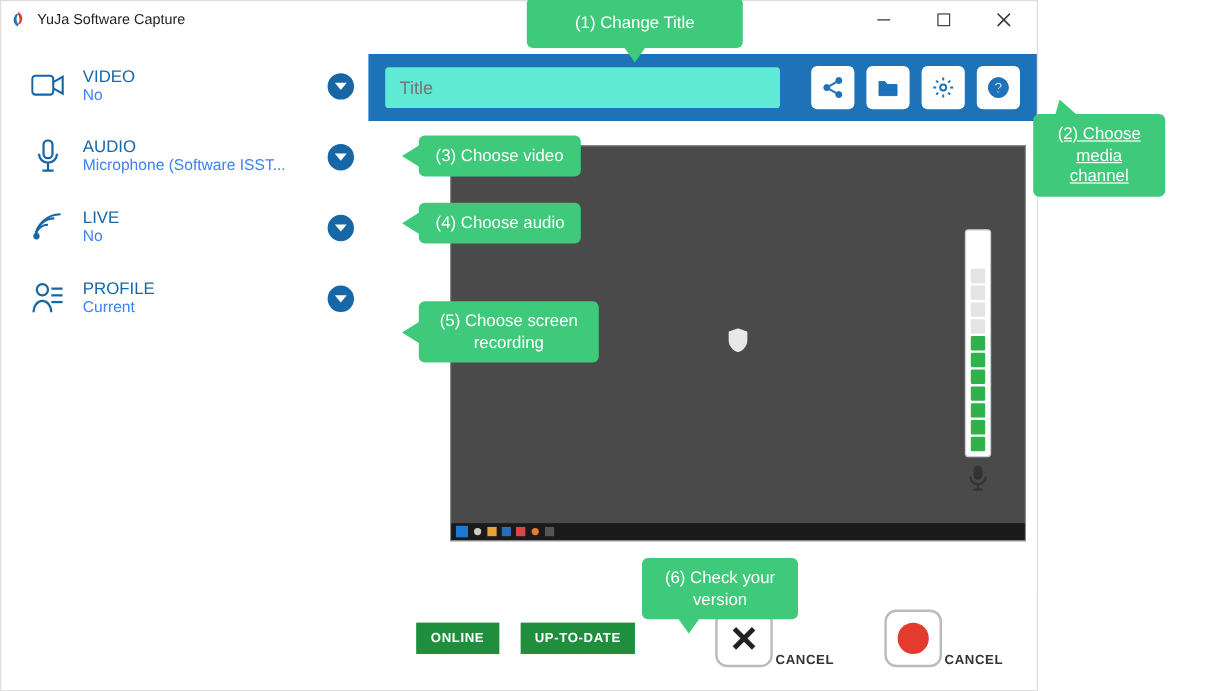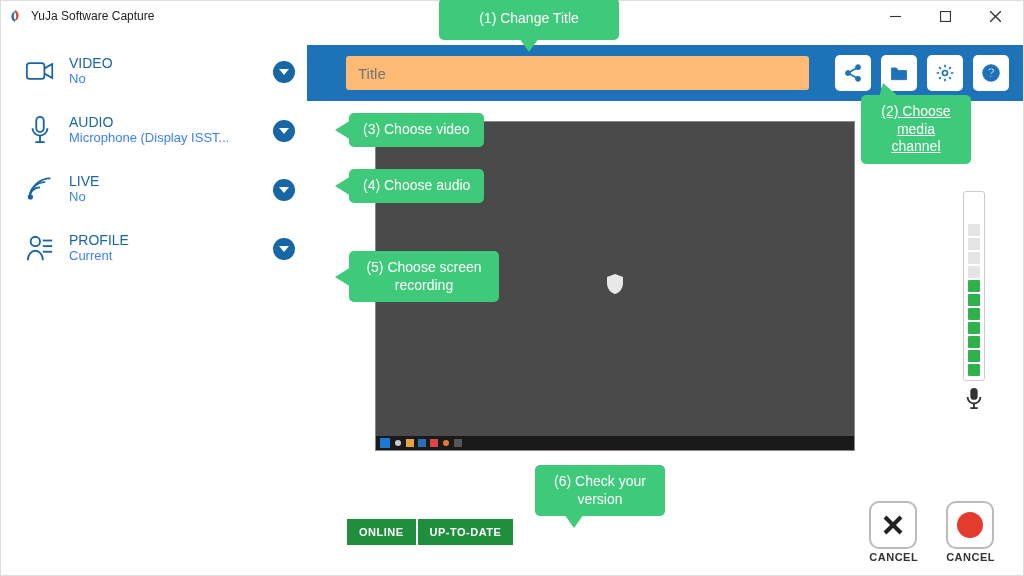--- a/index.html
+++ b/index.html
@@ -1,57 +1,57 @@
 <!DOCTYPE html>
 <html><head>
 <meta charset="utf-8">
 <style>
   * { box-sizing: border-box; margin: 0; padding: 0; font-family: "Segoe UI", Arial, sans-serif; }
   body { width: 1024px; height: 576px; overflow: hidden; background: #fff; }
-  .window { width: 1024px; height: 576px; border: 1px solid #ddd; display: flex; flex-direction: column; position: relative; background: #fff; }
+  .window { width: 865px; height: 576px; border: 1px solid #ddd; display: flex; flex-direction: column; position: relative; background: #fff; }
   .titlebar { height: 30px; display: flex; align-items: center; padding: 0 6px; gap: 8px; }
   .logo { width: 16px; height: 16px; }
   .logo svg { width: 16px; height: 16px; }
   .title { font-size: 12px; color: #222; flex: 0 0 auto; }
   .title-spacer { flex: 1; }
   .winctl { display: flex; gap: 6px; }
   .winbtn { width: 44px; height: 28px; display: flex; align-items: center; justify-content: center; color: #333; font-size: 12px; }
   .winbtn svg { width: 11px; height: 11px; }
   .body { flex: 1; display: flex; position: relative; }
   .sidebar { width: 306px; padding: 24px 0 0 24px; }
   .side-item { display: flex; align-items: center; gap: 14px; margin-bottom: 28px; position: relative; }
   .side-icon { width: 30px; height: 30px; display: flex; align-items: center; justify-content: center; flex: 0 0 30px; }
   .side-icon svg { width: 28px; height: 28px; }
   .side-text { flex: 1; overflow: hidden; }
   .side-label { color: #1766a6; font-weight: 400; font-size: 14px; }
   .side-val { color: #3b82f6; font-size: 13px; white-space: nowrap; overflow: hidden; text-overflow: ellipsis; max-width: 180px; }
   .chev { width: 22px; height: 22px; border-radius: 50%; background: #1766a6; display: flex; align-items: center; justify-content: center; position: absolute; right: 12px; top: 6px; }
   .chev svg { width: 10px; height: 10px; fill: #fff; }
   .main { flex: 1; display: flex; flex-direction: column; }
   .topbar { height: 56px; background: #1d72b8; display: flex; align-items: center; padding: 0 14px 0 14px; gap: 10px; margin-top: 14px; }
-  .topbar input { flex: 1; height: 34px; border: none; border-radius: 3px; padding: 0 12px; font-size: 15px; color: #555; background: #fdba74; margin-right: 16px; margin-left: 25px; }
+  .topbar input { flex: 1; height: 34px; border: none; border-radius: 3px; padding: 0 12px; font-size: 15px; color: #555; background: #5eead4; margin-right: 16px; }
   .topbtn { width: 36px; height: 36px; background: #fff; border-radius: 5px; display: flex; align-items: center; justify-content: center; cursor: pointer; }
   .topbtn svg { width: 20px; height: 20px; fill: #1d72b8; stroke: #1d72b8; }
   .stage { flex: 1; position: relative; background: #fff; }
   .preview { position: absolute; left: 68px; top: 20px; width: 480px; height: 330px; background: #4a4a4a; border: 1px solid #888; }
   .preview-icon { position: absolute; left: 50%; top: 50%; transform: translate(-50%,-50%); }
   .preview-icon svg { width: 16px; height: 20px; fill: #e8e8e8; }
   .taskbar { position: absolute; left: 0; right: 0; bottom: 0; height: 14px; background: #1a1a1a; display: flex; align-items: center; gap: 4px; padding: 0 4px; }
   .audio-meter { position: absolute; right: 38px; top: 90px; width: 22px; height: 190px; display: flex; flex-direction: column; border: 1px solid #ccc; border-radius: 3px; background: #fff; padding: 2px; }
   .meter-track { flex: 1; display: flex; flex-direction: column-reverse; gap: 2px; padding: 2px; }
   .seg { height: 12px; background: #e4e4e4; border-radius: 1px; }
   .seg.on { background: #2fb24c; }
   .mic-icon { position: absolute; right: 40px; top: 286px; }
   .mic-icon svg { width: 18px; height: 22px; fill: #333; }
   .footer { height: 86px; display: flex; align-items: center; padding: 0 28px; gap: 6px; position: relative; }
   .status { display: inline-block; background: #1f8f3e; color: #fff; font-size: 11px; font-weight: 700; padding: 5px 10px; border: 2px solid #1f8f3e; letter-spacing: .5px; }
   .status + .status { margin-left: 2px; }
-  .footer-left { position: absolute; left: 346px; bottom: 30px; display: flex; gap: 0; }
+  .footer-left { position: absolute; left: 346px; bottom: 30px; display: flex; gap: 16px; }
   .foot-spacer { flex: 1; }
-  .bigbtn { display: flex; flex-direction: column; align-items: flex-start; gap: 2px; margin-left: 22px; }
+  .bigbtn { display: flex; align-items: flex-end; gap: 2px; margin-left: 36px; }
   .bigbtn .circle { width: 48px; height: 48px; border: 2px solid #bbb; border-radius: 10px; display: flex; align-items: center; justify-content: center; background: #fff; }
   .bigbtn .lbl { font-size: 11px; font-weight: 700; color: #333; letter-spacing: .5px; }
   .rec-dot { width: 26px; height: 26px; border-radius: 50%; background: #e43b2f; }
   .x-mark svg { width: 24px; height: 24px; stroke: #222; stroke-width: 4; }
 
   
   .callout { position: absolute; background: #3fc97a; color: #fff; font-size: 14px; padding: 8px 14px; border-radius: 5px; text-align: center; line-height: 1.25; z-index: 10; }
   .callout.large { padding: 12px 20px; }
   .callout .tail { position: absolute; width: 0; height: 0; }
   
@@ -120,21 +120,21 @@
         <span class="side-icon">
           <svg viewBox="0 0 24 30" fill="none" stroke="#1766a6" stroke-width="2">
               <rect x="8" y="1" width="8" height="16" rx="4"></rect>
               <path d="M4 13 A8 8 0 0 0 20 13"></path>
               <line x1="12" y1="21" x2="12" y2="28"></line>
               <line x1="7" y1="28" x2="17" y2="28"></line>
             </svg>
         </span>
         <div class="side-text">
           <div class="side-label">AUDIO</div>
-          <div class="side-val">Microphone (Display ISST...</div>
+          <div class="side-val">Microphone (Software ISST...</div>
         </div>
         <span class="chev">
             <svg viewBox="0 0 10 6">
               <path d="M0 0 L5 6 L10 0 Z"></path>
             </svg>
           </span>
       </div>
 
 
       <div class="side-item">

